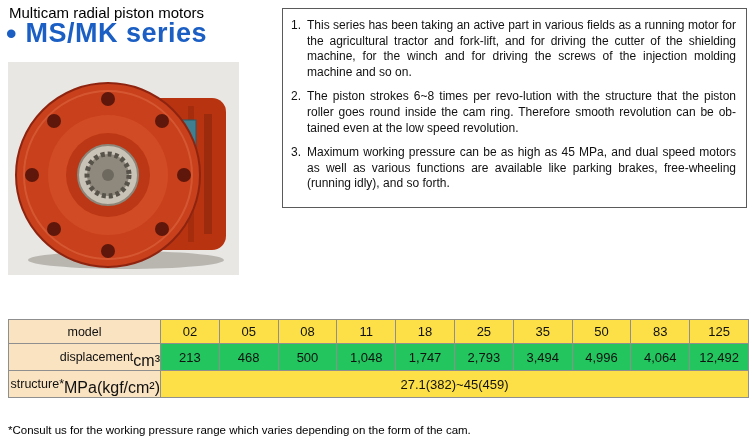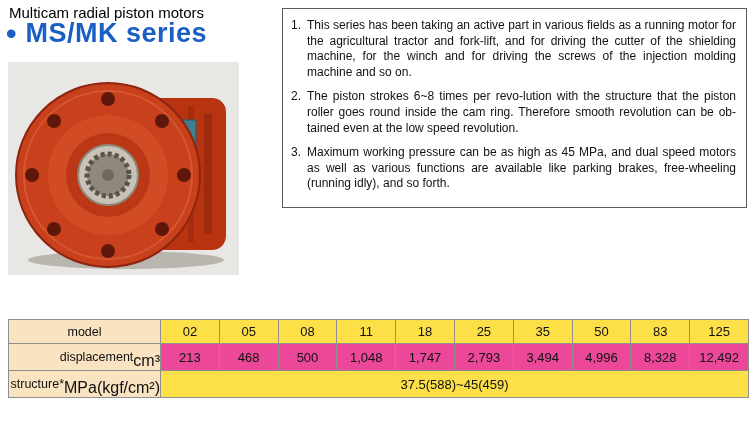--- a/index.html
+++ b/index.html
@@ -64,21 +64,21 @@
   table.spec th, table.spec td {
     border: 1px solid #8f8f8f;
     height: 24px;
     text-align: center;
     vertical-align: middle;
     font-weight: normal;
     padding: 0;
   }
   table.spec { border: 1px solid #6d6d6d; }
   .band { background: #fde047; }
-  .cell-white { background: #ec4899; margin-top: 35px; }
+  .cell-white { background: #22c55e; margin-top: 35px; }
   .label-cell {
     background: #fae3c1;
     padding: 0 8px;
   }
   .label-inner {
     display: flex; align-items: center; justify-content: flex-end;
     font-size: 12.5px;
   }
   .label-inner.center { justify-content: center; }
   .unit { font-size: 16px; margin-top: 8px; }
@@ -192,30 +192,31 @@
           </div>
         </th>
         <td class="cell-white value">213</td>
         <td class="cell-white value">468</td>
         <td class="cell-white value">500</td>
         <td class="cell-white value">1,048</td>
         <td class="cell-white value">1,747</td>
         <td class="cell-white value">2,793</td>
         <td class="cell-white value">3,494</td>
         <td class="cell-white value">4,996</td>
-        <td class="cell-white value">8,328</td>
+        <td class="cell-white value">4,064</td>
         <td class="cell-white value">12,492</td>
       </tr>
       <tr>
         <th class="label-cell">
           <div class="label-inner">
             <span>structure*</span>
             <span class="unit">MPa(kgf/cm²)</span>
           </div>
         </th>
-        <td class="band value" colspan="10">37.5(588)~45(459)</td>
+        <td class="band value" colspan="10">27.1(382)~45(459)</td>
       </tr>
     </tbody>
       </table>
   </div>
 
+  <div class="footnote">*Consult us for the working pressure range which varies depending on the form of the cam.</div>
 
 </div>
 
 </body></html>

